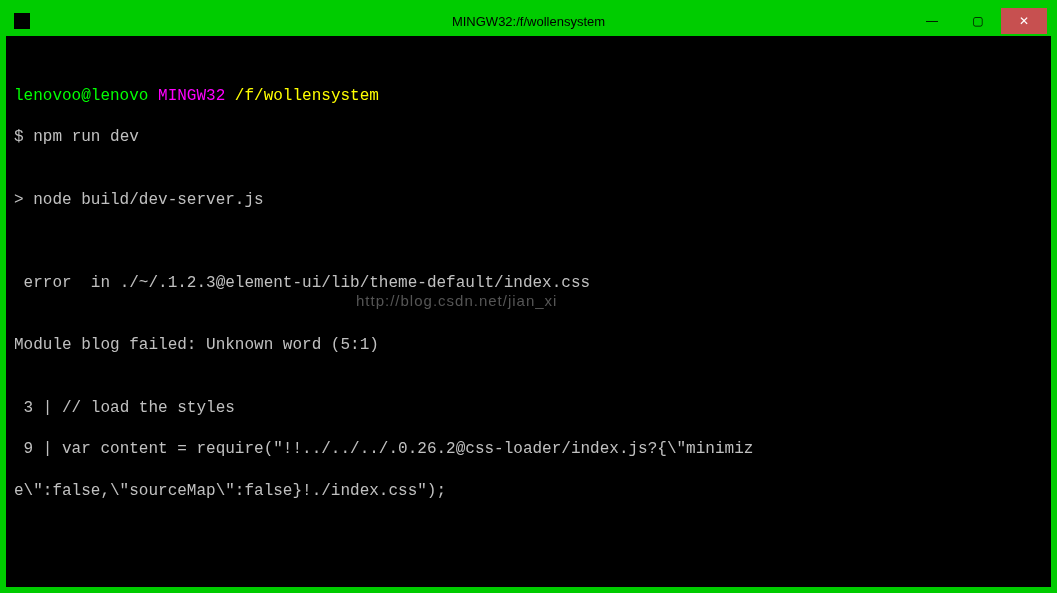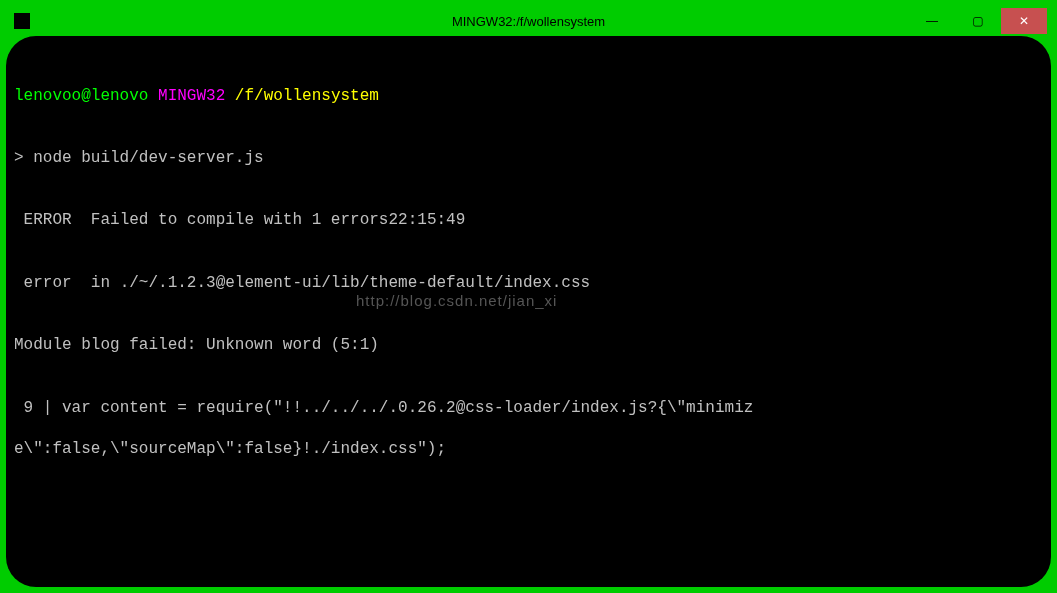--- a/index.html
+++ b/index.html
@@ -64,21 +64,20 @@
       flex: 1;
       background: #000;
       padding: 8px;
       color: #c0c0c0;
       font-size: 16px;
       line-height: 1.3;
       white-space: pre-wrap;
       word-break: break-all;
       overflow: hidden;
       position: relative;
-      border-radius: 30px;
     }
     .prompt-user { color: #00ff00; }
     .prompt-host { color: #ff00ff; }
     .prompt-path { color: #ffff00; }
     .term-line { display: block; }
     .watermark {
       position: absolute;
       color: #555;
       font-size: 15px;
       top: 255px;
@@ -96,29 +95,30 @@
     <span class="title-text">MINGW32:/f/wollensystem</span>
     <div class="window-controls">
       <div class="win-btn">—</div>
       <div class="win-btn">▢</div>
       <div class="win-btn close">✕</div>
     </div>
   </div>
   <div class="terminal">
 <span class="term-line"></span>
 <span class="term-line"><span class="prompt-user">lenovoo@lenovo</span> <span class="prompt-host">MINGW32</span> <span class="prompt-path">/f/wollensystem</span></span>
+<span class="term-line"><span>$</span> <span>npm run dev</span></span>
 <span class="term-line"></span>
 <span class="term-line">&gt; node build/dev-server.js</span>
 <span class="term-line"></span>
-<span class="term-line"><span> ERROR </span><span> Failed to compile with 1 errors22:15:49</span></span>
 <span class="term-line"></span>
 <span class="term-line"><span> error </span><span> in ./~/.1.2.3@element-ui/lib/theme-default/index.css</span></span>
 <span class="term-line"></span>
 <span class="term-line">Module blog failed: Unknown word (5:1)</span>
 <span class="term-line"></span>
+<span class="term-line"> 3 | // load the styles</span>
 <span class="term-line"><span> 9 | var content = require("!!../../../.0.26.2@css-loader/index.js?{\"minimiz</span></span>
 <span class="term-line">e\":false,\"sourceMap\":false}!./index.css");</span>
 
 
 
 
 
 
 <span class="term-line"></span>
 <span class="term-line"></span>

